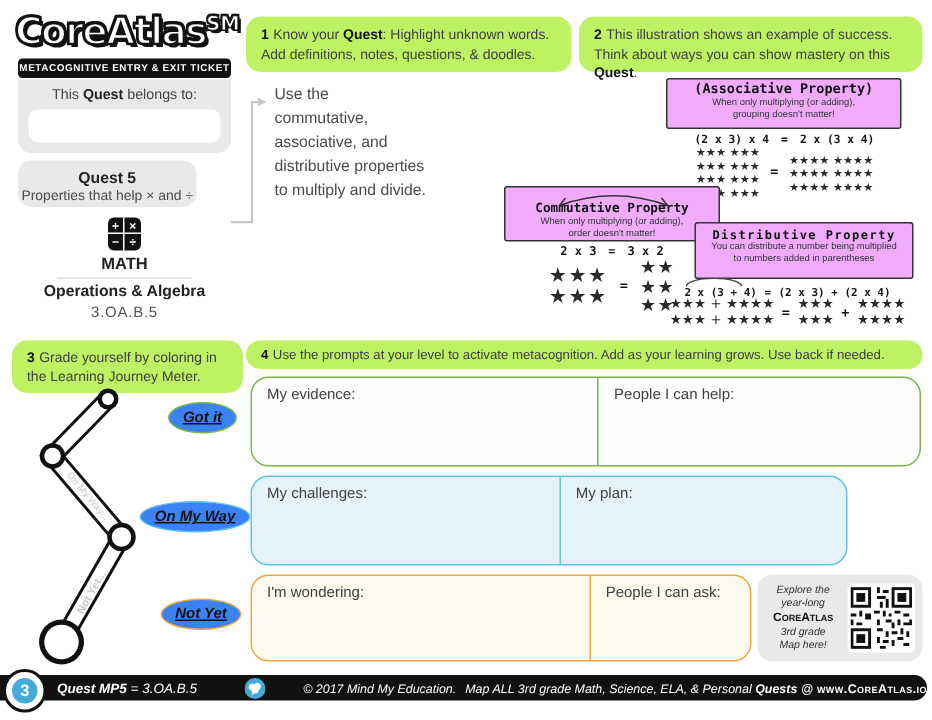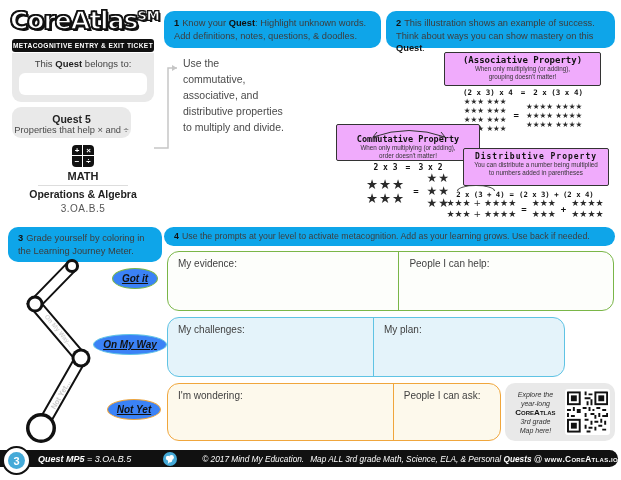--- a/index.html
+++ b/index.html
@@ -29,21 +29,21 @@
   .math-icon span { display:flex; align-items:center; justify-content:center; color:#fff; font-size:8px; font-weight:bold; }
   .math-icon span:nth-child(1){ border-right:1px solid #fff; border-bottom:1px solid #fff; }
   .math-icon span:nth-child(2){ border-bottom:1px solid #fff; }
   .math-icon span:nth-child(3){ border-right:1px solid #fff; }
   .subj-name { position:absolute; left:12px; top:170px; width:142px; text-align:center; font-weight:bold; font-size:11px; color:#222; }
   .subj-rule { position:absolute; left:38px; top:185px; width:90px; border-top:1px solid #ddd; }
   .subj-strand { position:absolute; left:12px; top:188px; width:142px; text-align:center; font-weight:bold; font-size:10.5px; color:#222; }
   .subj-std { position:absolute; left:12px; top:203px; width:142px; text-align:center; font-size:10px; letter-spacing:.5px; color:#555; }
 
   
-  .chip { position:absolute; background:#0ea5e9; border-radius:10px; font-size:9.3px; line-height:12.5px; color:#3d3d3d; }
+  .chip { position:absolute; background:#bef264; border-radius:10px; font-size:9.3px; line-height:12.5px; color:#3d3d3d; }
   .chip .num { font-weight:bold; color:#111; margin-right:3px; }
   .chip b { color:#111; }
   .chip1 { left:164px; top:11px; width:217px; height:37px; padding:6px 8px 0 10px; }
   .chip2 { left:386px; top:11px; width:229px; height:37px; padding:6px 8px 0 10px; }
   .chip3 { left:8px;  top:227px; width:154px; height:35px; padding:5px 4px 0 10px; }
   .chip4 { left:164px; top:227px; width:451px; height:19px; padding:3px 8px 0 10px; font-size:8.8px; white-space:nowrap; }
 
   
   .note { position:absolute; left:183px; top:55px; width:160px; font-size:10.5px; line-height:16px; color:#4a4a4a;
           white-space:pre-line; }

